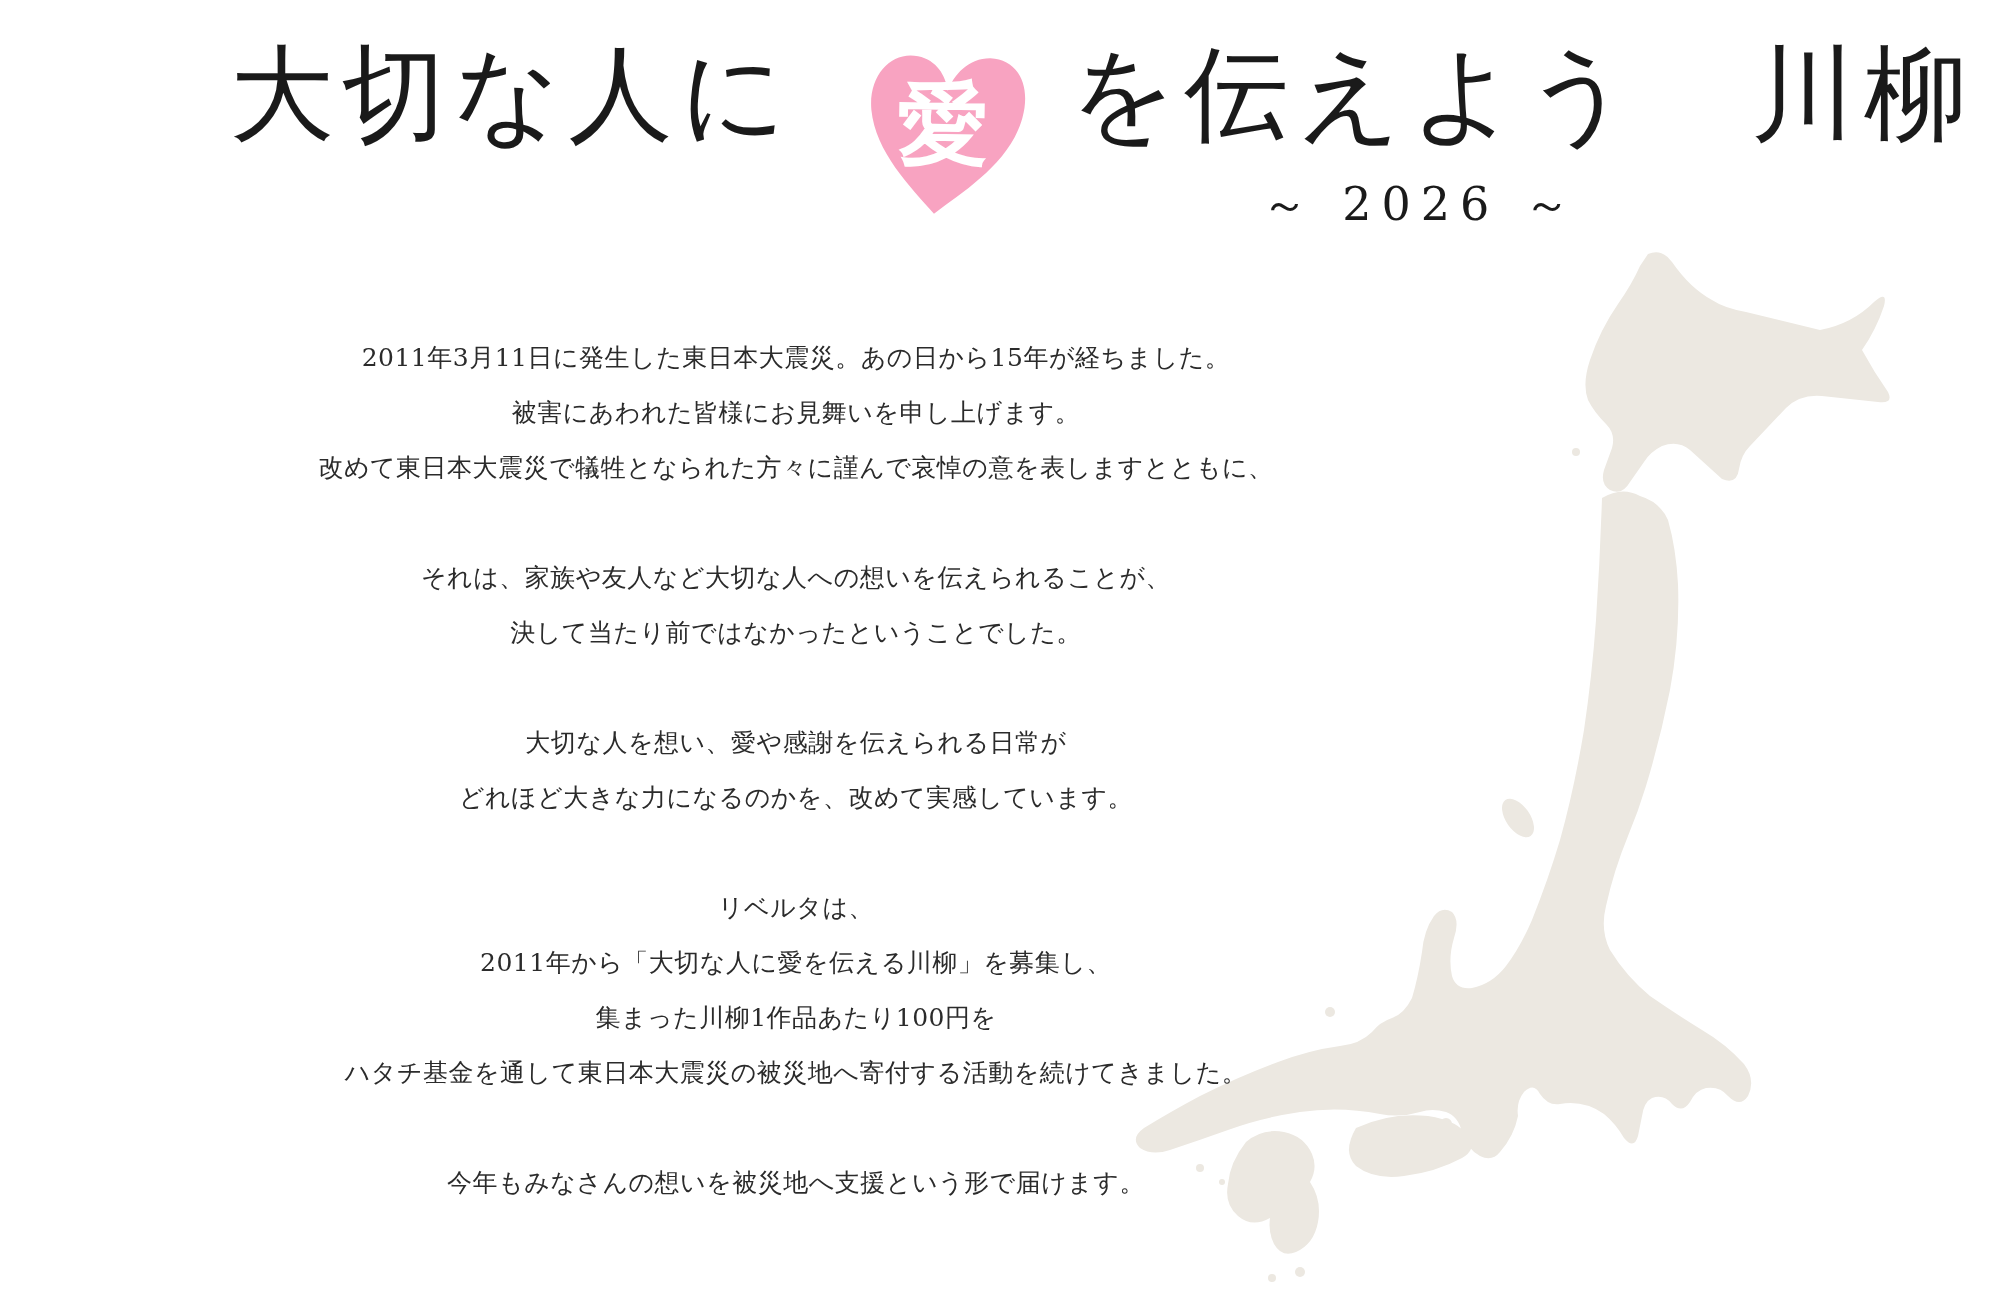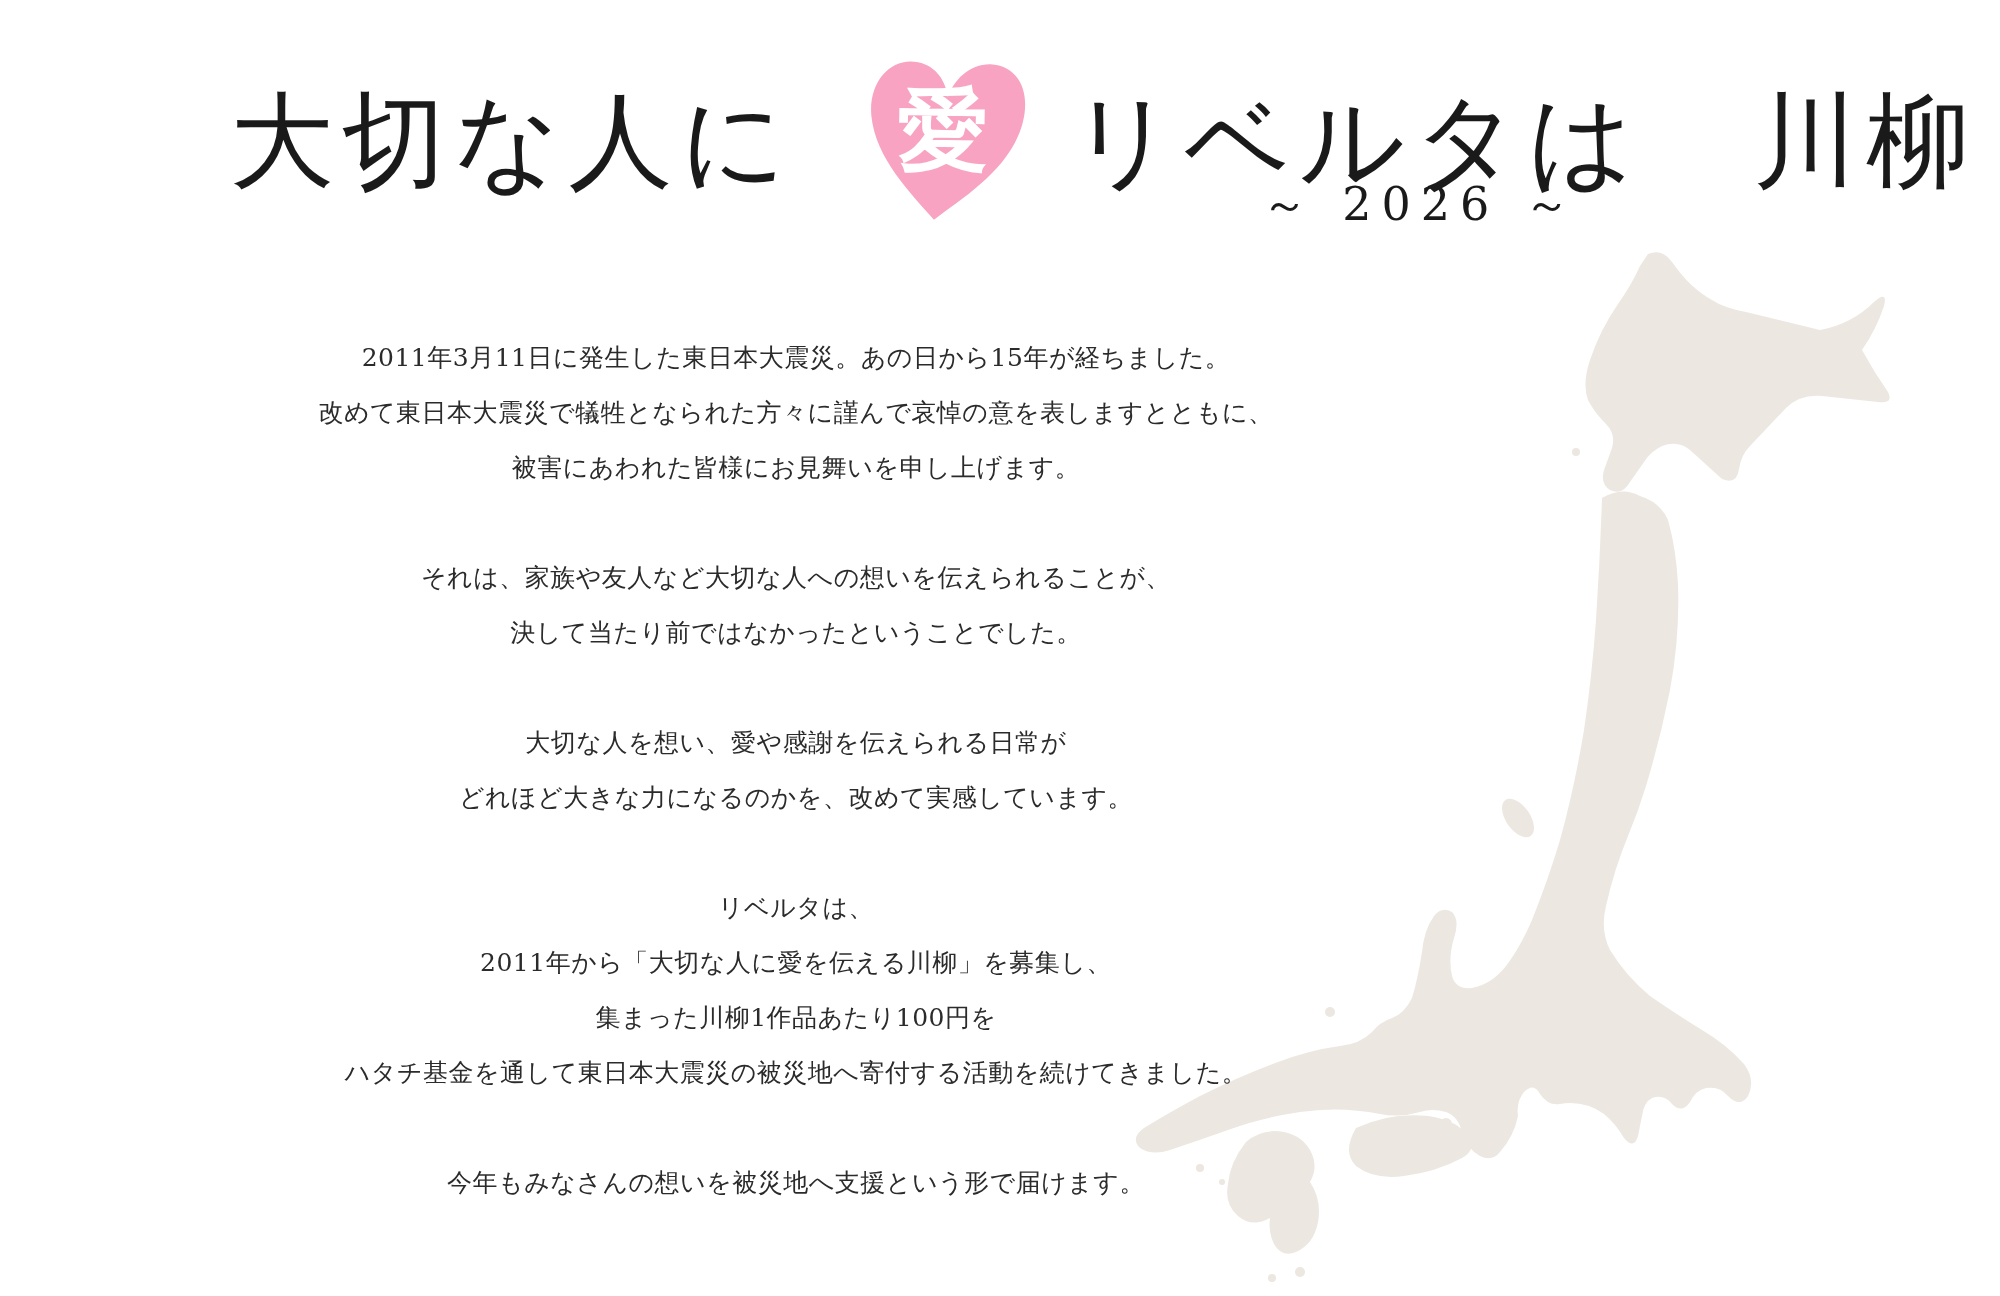--- a/index.html
+++ b/index.html
@@ -21,21 +21,21 @@
   
   .map-wrap{
     position:absolute;left:1000px;top:0;width:1000px;height:1296px;
     z-index:0;
   }
   .map-wrap svg{display:block;width:1000px;height:1296px;}
   .map-fill{fill:var(--map-color);}
   
   .title-row{
     position:absolute;left:230px;top:0;height:240px;z-index:2;
-    display:flex;align-items:center;white-space:nowrap;
+    display:flex;align-items:flex-start;white-space:nowrap;
   }
   .title-text{
     font-size:104px;line-height:104px;letter-spacing:8px;
     color:var(--title-color);padding-top:42px;font-weight:500;
   }
   .heart-wrap{
     width:190px;height:202px;margin:26px 30px 0 55px;
     transform:rotate(6deg);flex:0 0 auto;
   }
   .heart-wrap svg{display:block;width:190px;height:202px;overflow:visible;}
@@ -91,30 +91,30 @@
   </div>
 
   <div class="title-row">
     <span class="title-text">大切な人に</span>
     <span class="heart-wrap">
       <svg viewBox="0 0 200 212" xmlns="http://www.w3.org/2000/svg" aria-hidden="true">
         <path class="heart-shape" d="M98,198 C70,172 30,140 21,96 C14,60 36,32 64,35 C84,37 95,52 99,68 C103,50 118,31 140,29 C168,27 186,52 180,88 C172,136 128,170 98,198 Z"></path>
         <text class="heart-kanji" x="98" y="136" text-anchor="middle" transform="rotate(-5 100 105)">愛</text>
       </svg>
     </span>
-    <span class="title-text">リベルタは　川柳</span>
+    <span class="title-text">を伝えよう　川柳</span>
   </div>
 
   <div class="subtitle">～ 2026 ～</div>
 
   <div class="body-text">
       <div class="para">
         <div class="line">2011年3月11日に発生した東日本大震災。あの日から15年が経ちました。</div>
+        <div class="line">被害にあわれた皆様にお見舞いを申し上げます。</div>
         <div class="line">改めて東日本大震災で犠牲となられた方々に謹んで哀悼の意を表しますとともに、</div>
-        <div class="line">被害にあわれた皆様にお見舞いを申し上げます。</div>
       </div>
       <div class="para">
         <div class="line">それは、家族や友人など大切な人への想いを伝えられることが、</div>
         <div class="line">決して当たり前ではなかったということでした。</div>
       </div>
       <div class="para">
         <div class="line">大切な人を想い、愛や感謝を伝えられる日常が</div>
         <div class="line">どれほど大きな力になるのかを、改めて実感しています。</div>
       </div>
       <div class="para">

